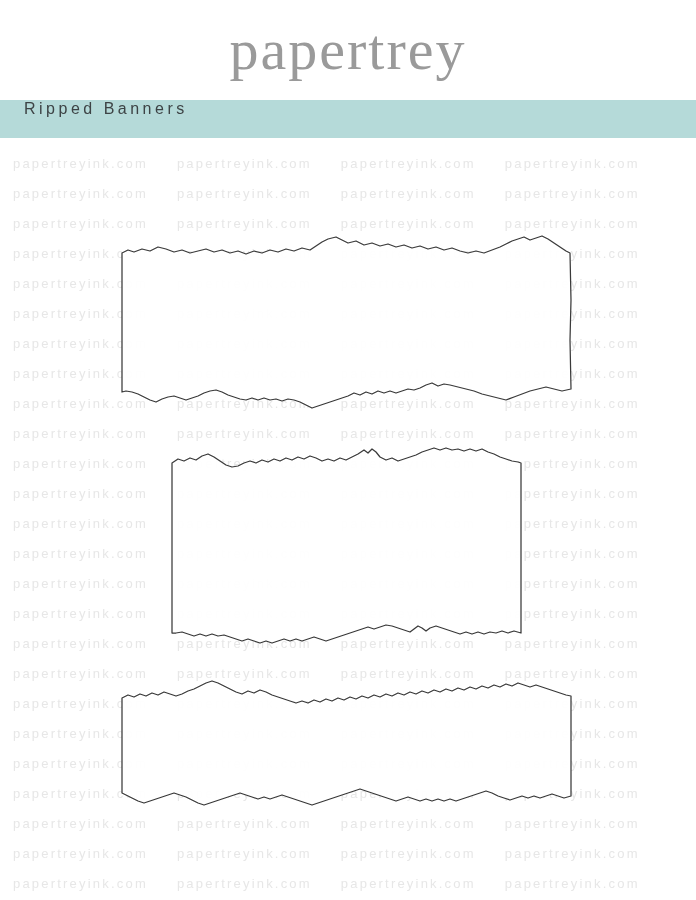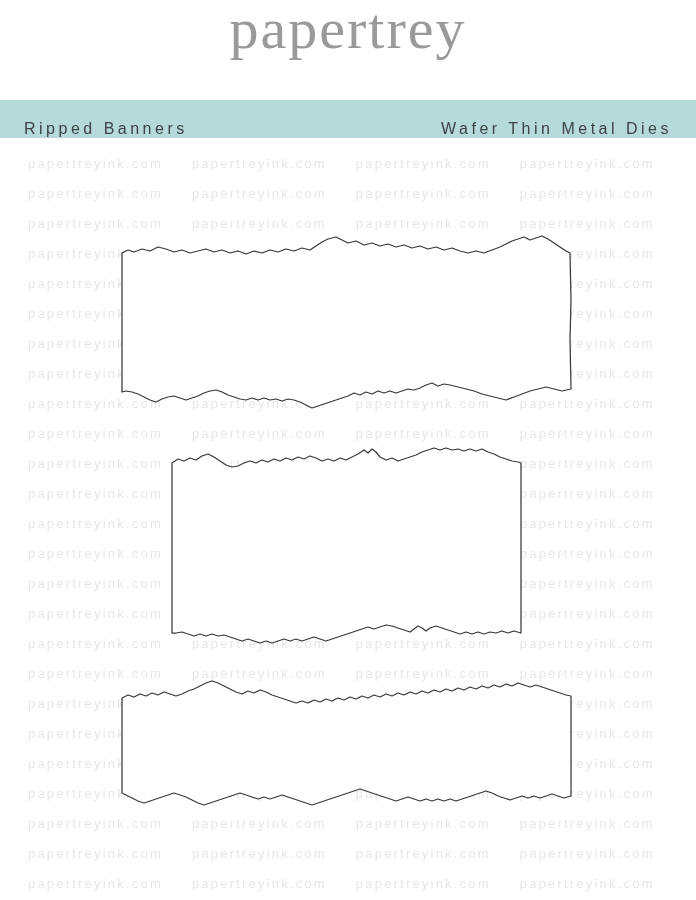--- a/index.html
+++ b/index.html
@@ -8,56 +8,56 @@
     background:#ffffff;
     overflow:hidden;
     font-family:"Liberation Sans", sans-serif;
     position:relative;
   }
   .stage{position:absolute;inset:0;width:696px;height:900px;overflow:hidden;}
 
   
   .logo{
     position:absolute;top:0;left:0;width:696px;height:100px;
-    display:flex;align-items:flex-start;justify-content:center;
+    display:flex;align-items:center;justify-content:center;
     background:#ffffff;
   }
   .logo-serif{
     font-family:"Liberation Serif", serif;
     font-size:58px;color:var(--logo-gray);
     letter-spacing:2px;line-height:1;
   }
   .ink-wrap{position:relative;margin-left:16px;display:inline-block;}
   .logo-script{
     font-family:"DejaVu Serif", serif;
     font-style:italic;font-size:60px;color:var(--logo-gray);
     line-height:1;letter-spacing:1px;
   }
   .flower{position:absolute;top:-16px;left:2px;width:18px;height:18px;}
 
   
   .title-bar{
     position:absolute;top:100px;left:0;width:696px;height:38px;
     background:var(--teal);
-    display:flex;align-items:flex-end;justify-content:space-between;
+    display:flex;align-items:flex-start;justify-content:space-between;
     box-sizing:border-box;padding:0 24px;
   }
   .title-bar span{
     font-size:16px;color:var(--bar-text);
     letter-spacing:3.5px;font-weight:400;
   }
 
   
   .wm-layer{
     position:absolute;top:148px;left:0;width:696px;height:752px;
     overflow:hidden;
   }
   .wm-row{
     height:30px;line-height:30px;white-space:nowrap;
-    padding-left:28px;
+    padding-left:13px;
   }
   .wm-row span{
     display:inline-block;margin-right:29px;
     font-size:13px;letter-spacing:2.2px;
     color:var(--wm-gray);
   }
 
   
   .dies-svg{position:absolute;top:0;left:0;width:696px;height:900px;}
   .die-path{
@@ -98,21 +98,20 @@
       <div class="wm-row"><span>papertreyink.com</span><span>papertreyink.com</span><span>papertreyink.com</span><span>papertreyink.com</span></div>
       <div class="wm-row"><span>papertreyink.com</span><span>papertreyink.com</span><span>papertreyink.com</span><span>papertreyink.com</span></div>
     </div>
 
   <div class="logo">
     <span class="logo-serif">papertrey</span>
   </div>
 
   <div class="title-bar">
     <span>Ripped Banners</span>
-    <span>Wafer Thin Metal Dies</span>
   </div>
 
   <svg class="dies-svg" viewBox="0 0 696 900">
     <path class="die-path" d="
       M122,253
       L128,250 134,252 142,249 150,251 158,247 166,249 174,252 182,250 190,253 198,251
         206,249 214,252 222,250 230,253 238,251 246,254 254,251 262,253 270,250 278,252
         286,249 294,251 302,248 310,250 316,246 322,242 328,239 336,237 342,240 348,243
         356,241 364,245 372,243 380,246 388,244 396,247 404,245 412,248 420,246 428,249
         436,247 444,250 452,248 460,251 468,253 476,251 484,253 492,250 500,247 506,244

